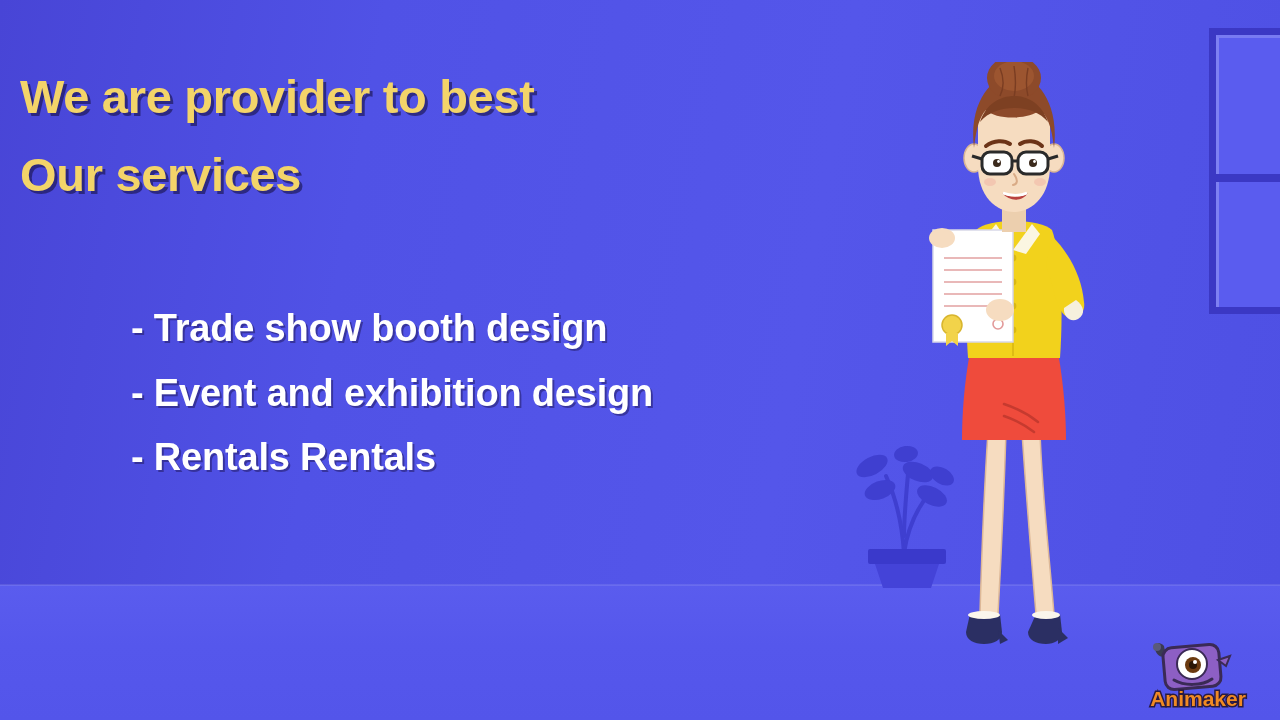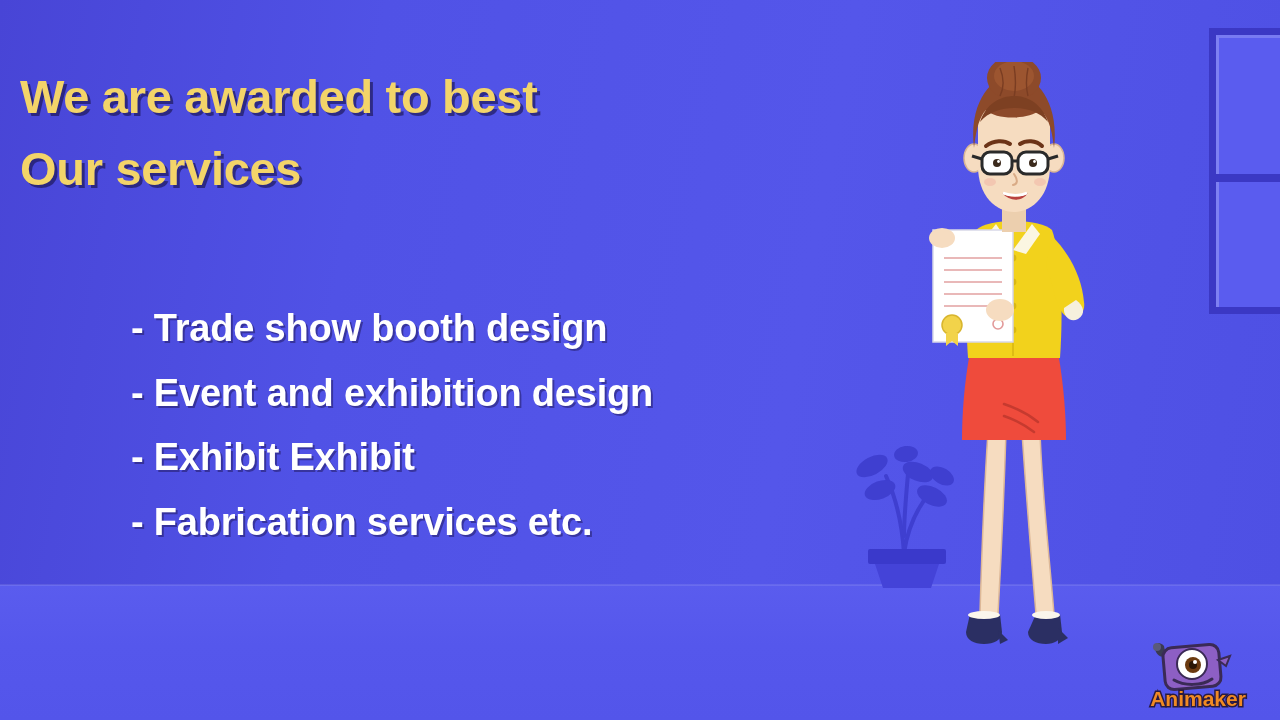--- a/index.html
+++ b/index.html
@@ -49,21 +49,21 @@
   }
   .h-line{
     font-size:47px;
     font-weight:bold;
     color:#f3d469;
     line-height:1.32;
     letter-spacing:-0.3px;
     text-shadow:3px 3px 0 rgba(24,16,70,0.60);
     white-space:nowrap;
   }
-  .h-line.gap { margin-top:10px; }
+  .h-line.gap { margin-top:16px; }
 
   
   .bullets{
     position:absolute; left:131px; top:296px; width:830px;
   }
   .bullet{
     font-size:38px;
     font-weight:bold;
     color:#ffffff;
     line-height:1.70;
@@ -214,29 +214,28 @@
 
       <path d="M102 131 C110 140 122 140 128 131 C122 136 108 136 102 131 Z" fill="#b8413f"></path>
       <path d="M103 131 C110 134 121 134 127 131" stroke="#ffffff" stroke-width="2.6" fill="none"></path>
 
       <ellipse cx="90" cy="120" rx="6" ry="4" fill="#f0b6a4" opacity="0.55"></ellipse>
       <ellipse cx="140" cy="120" rx="6" ry="4" fill="#f0b6a4" opacity="0.55"></ellipse>
     </svg>
   </div>
 
   <div class="headings">
-    <div class="h-line">We are awarded to best</div>
+    <div class="h-line">We are provider to best</div>
     <div class="h-line gap">Our services</div>
   </div>
 
   <div class="bullets">
     <div class="bullet">- Trade show booth design</div>
     <div class="bullet">- Event and exhibition design</div>
-    <div class="bullet">- Exhibit Exhibit</div>
-    <div class="bullet">- Fabrication services etc.</div>
+    <div class="bullet">- Rentals Rentals</div>
   </div>
 
   <div class="watermark">
     <svg width="116" height="76" viewBox="0 0 116 76">
       <g>
         <path d="M24 8 C18 2 12 6 16 14 C18 18 22 20 26 18 Z" fill="#3a3a52"></path>
         <circle cx="17" cy="9" r="4" fill="#5a5a7a"></circle>
         <rect x="24" y="8" width="56" height="42" rx="9" fill="#8d5fc4" stroke="#3a2a55" stroke-width="3" transform="rotate(-5 52 29)"></rect>
         <circle cx="52" cy="26" r="15" fill="#ffffff" stroke="#3a2a55" stroke-width="2"></circle>
         <circle cx="53" cy="27" r="8" fill="#6b3a10"></circle>

